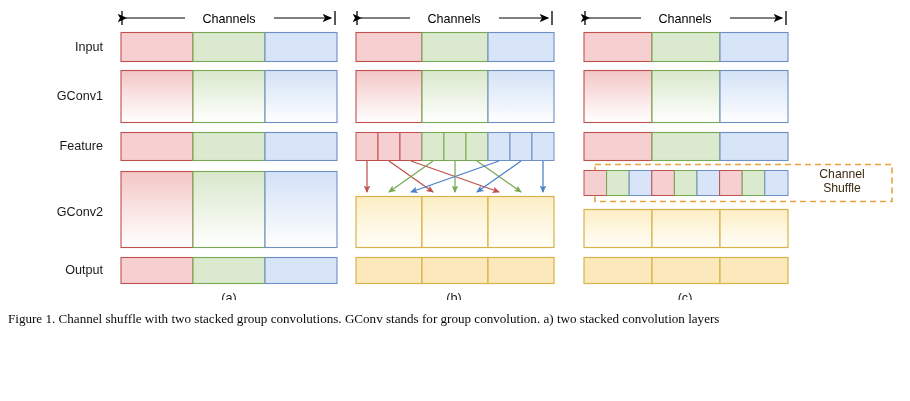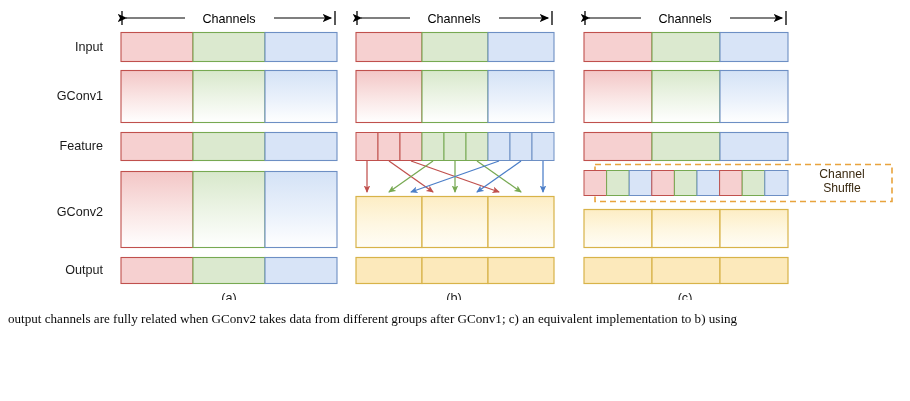--- a/index.html
+++ b/index.html
@@ -240,14 +240,14 @@
       <rect x="652" y="257.5" width="68" height="26" fill="#fce9bb" stroke="#d8b349" stroke-width="1.2"></rect>
       <rect x="720" y="257.5" width="68" height="26" fill="#fce9bb" stroke="#d8b349" stroke-width="1.2"></rect>
     </g>
 
     <text x="685" y="302" font-size="12.6" fill="#1a1a1a" text-anchor="middle" font-family="Liberation Sans, sans-serif">(c)</text>
   </g>
 </svg>
 </div>
 
 <div class="cap-wrap">
-  <div class="cap-line">output channels are fully related when GConv2 takes data from different groups after GConv1; c) an equivalent implementation to b) using</div>
+  <div class="cap-line">Figure 1. Channel shuffle with two stacked group convolutions.  GConv stands for group convolution.  a) two stacked convolution layers</div>
 </div>
 
 </body></html>

